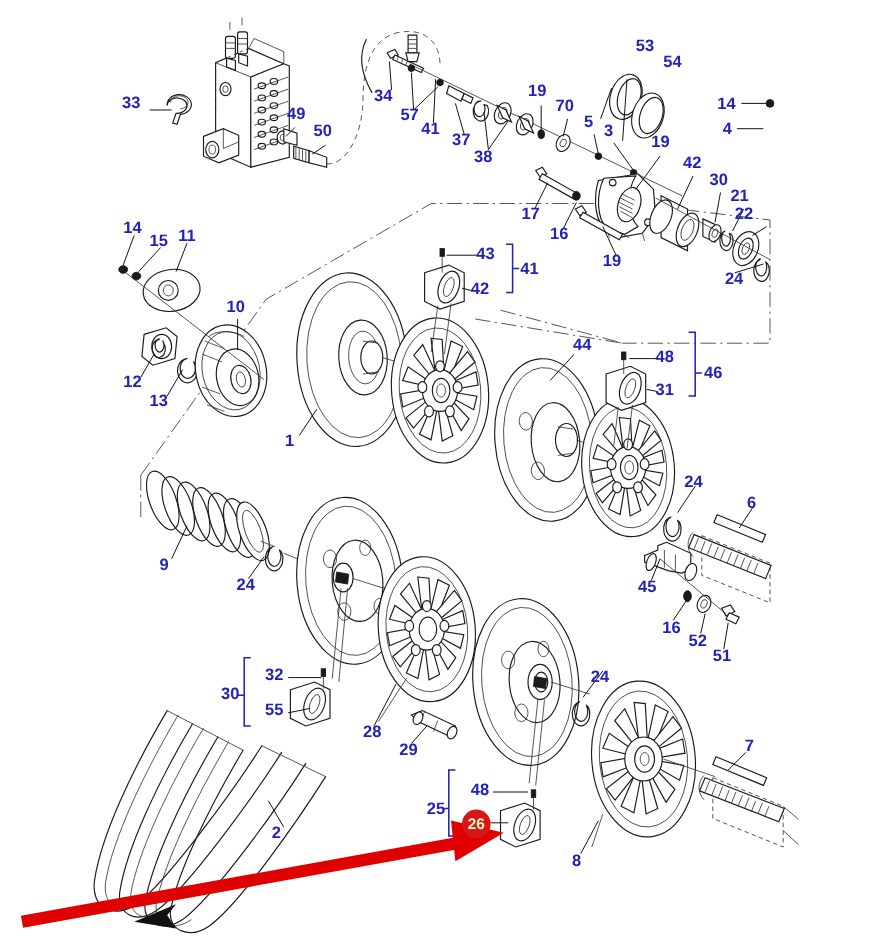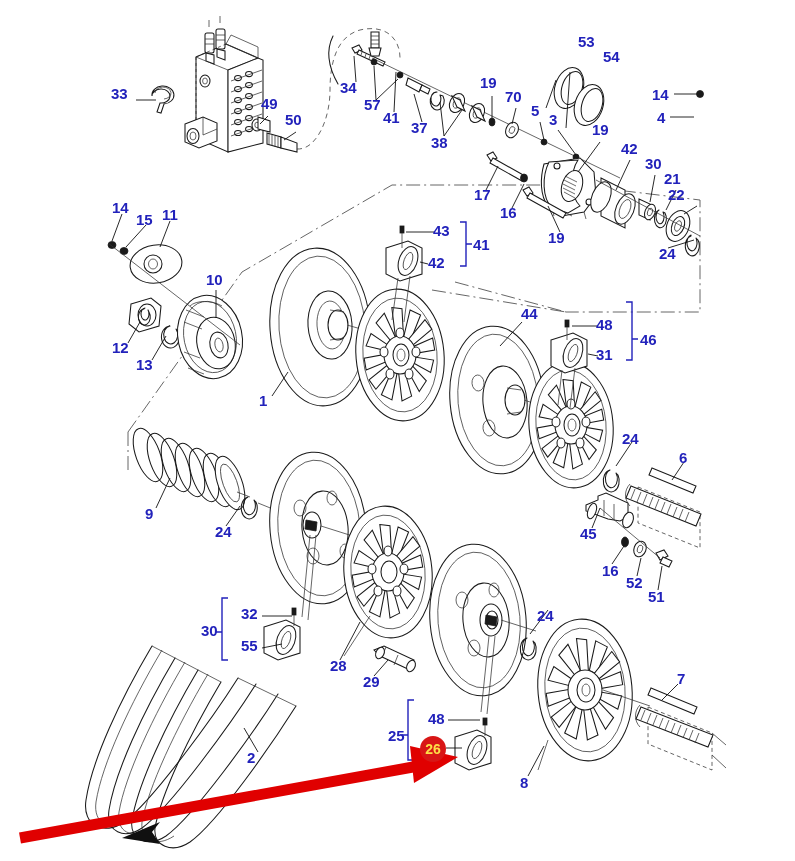--- a/index.html
+++ b/index.html
@@ -5,21 +5,21 @@
 <style>
   html,body{margin:0;padding:0;background:#ffffff;}
   body{width:795px;height:861px;overflow:hidden;
        font-family:"Liberation Sans", sans-serif;}
   #stage{position:relative;width:795px;height:861px;background:#fff;}
   svg.layer{position:absolute;left:0;top:0;width:795px;height:861px;}
   .lbl{position:absolute;color:#2222bb;font-family:"Liberation Sans",sans-serif;
        font-weight:bold;font-size:15px;line-height:15px;white-space:nowrap;
        letter-spacing:0px;}
   .hl-badge{position:absolute;width:26px;height:26px;border-radius:50%;
-       background:#d81616;color:#fde047;font-weight:bold;font-size:14px;
+       background:#d81616;color:#fef9c3;font-weight:bold;font-size:14px;
        display:flex;align-items:center;justify-content:center;
        font-family:"Liberation Sans",sans-serif;}
   .ink{fill:none;stroke:#1a1a1a;stroke-width:1.05;stroke-linecap:round;stroke-linejoin:round;}
   .ink-thin{fill:none;stroke:#333;stroke-width:0.75;}
   .ink-fill{fill:#ffffff;stroke:#1a1a1a;stroke-width:1.05;}
   .dark{fill:#1a1a1a;stroke:#1a1a1a;stroke-width:0.8;}
   .leader{fill:none;stroke:#111;stroke-width:0.9;}
   .dashdot{fill:none;stroke:#555;stroke-width:0.9;stroke-dasharray:14 4 2 4;}
   .bracket{fill:none;stroke:#2222bb;stroke-width:1.4;}
   .arrow-red{fill:none;stroke:#e00000;stroke-width:11;stroke-linecap:butt;}

